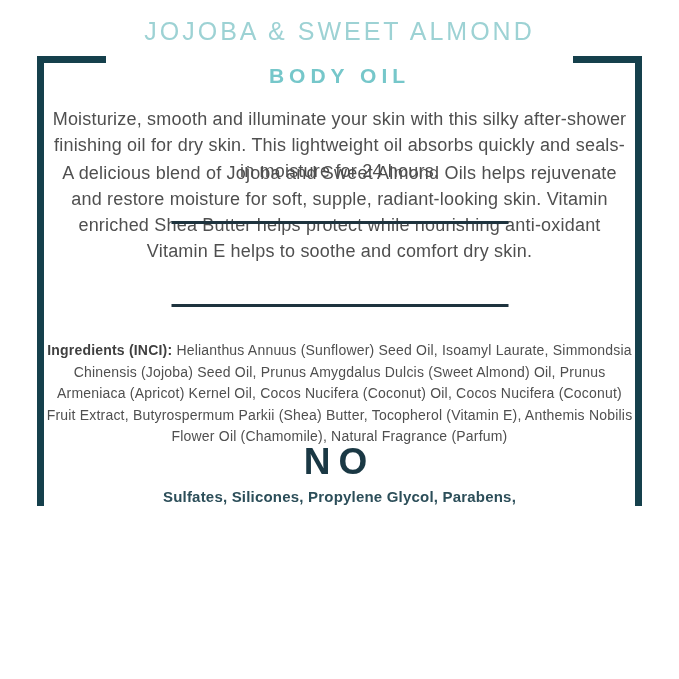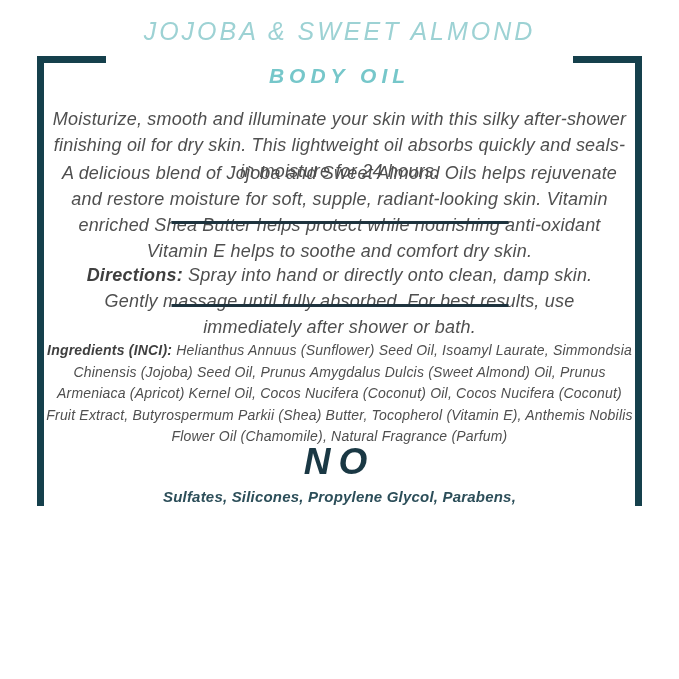--- a/index.html
+++ b/index.html
@@ -1,18 +1,18 @@
 <!DOCTYPE html>
 <html><head>
 <meta charset="utf-8">
 <style>
   html,body { margin:0; padding:0; background:#ffffff; }
   .label {
     position:relative; width:679px; height:506px; background:#ffffff;
-    font-family:"Liberation Sans", sans-serif; overflow:hidden;font-style:italic;
+    font-family:"Liberation Sans", sans-serif; overflow:hidden;
   }
   
   .title1 {
     position:absolute; top:17px; left:0; right:0; text-align:center;
     font-size:25px; letter-spacing:3px; font-weight:400; color:#9dd2d4;
   }
   .title2 {
     position:absolute; top:64px; left:0; right:0; text-align:center;
     font-size:21px; letter-spacing:5px; font-weight:700; color:#76c7ca;
   }
@@ -93,24 +93,20 @@
   <div class="frame-piece frame-top-left"></div>
   <div class="frame-piece frame-top-right"></div>
   <div class="frame-piece frame-left"></div>
   <div class="frame-piece frame-right"></div>
 
   <p class="para" id="para1">Moisturize, smooth and illuminate your skin with this silky after-shower finishing oil for dry skin. This lightweight oil absorbs quickly and seals-in moisture for 24 hours.</p>
   <p class="para" id="para2">A delicious blend of Jojoba and Sweet Almond Oils helps rejuvenate and restore moisture for soft, supple, radiant-looking skin. Vitamin enriched Shea Butter helps protect while nourishing anti-oxidant Vitamin E helps to soothe and comfort dry skin.</p>
 
   <div class="divider" id="divider1"></div>
 
-  <p class="para" id="directions">
-    <span class="bold-label">Directions:</span>
-    <span>Spray into hand or directly onto clean, damp skin. Gently massage until fully absorbed. For best results, use immediately after shower or bath.</span>
-  </p>
 
   <div class="divider" id="divider2"></div>
 
   <p class="para" id="ingredients">
     <span class="bold-label">Ingredients (INCI):</span>
     <span>Helianthus Annuus (Sunflower) Seed Oil, Isoamyl Laurate, Simmondsia Chinensis (Jojoba) Seed Oil, Prunus Amygdalus Dulcis (Sweet Almond) Oil, Prunus Armeniaca (Apricot) Kernel Oil, Cocos Nucifera (Coconut) Oil, Cocos Nucifera (Coconut) Fruit Extract, Butyrospermum Parkii (Shea) Butter, Tocopherol (Vitamin E), Anthemis Nobilis Flower Oil (Chamomile), Natural Fragrance (Parfum)</span>
   </p>
 
   <div id="no-list">Sulfates, Silicones, Propylene Glycol, Parabens, Formaldehyde/Formaldehyde Donors, Artificial Fragrances or Dyes, Phthalates, MEA, DEA, TEA, Mineral Oil, Petrolatum, Paraffin or Animal Testing</div>
   <div id="no-heading">NO</div>

